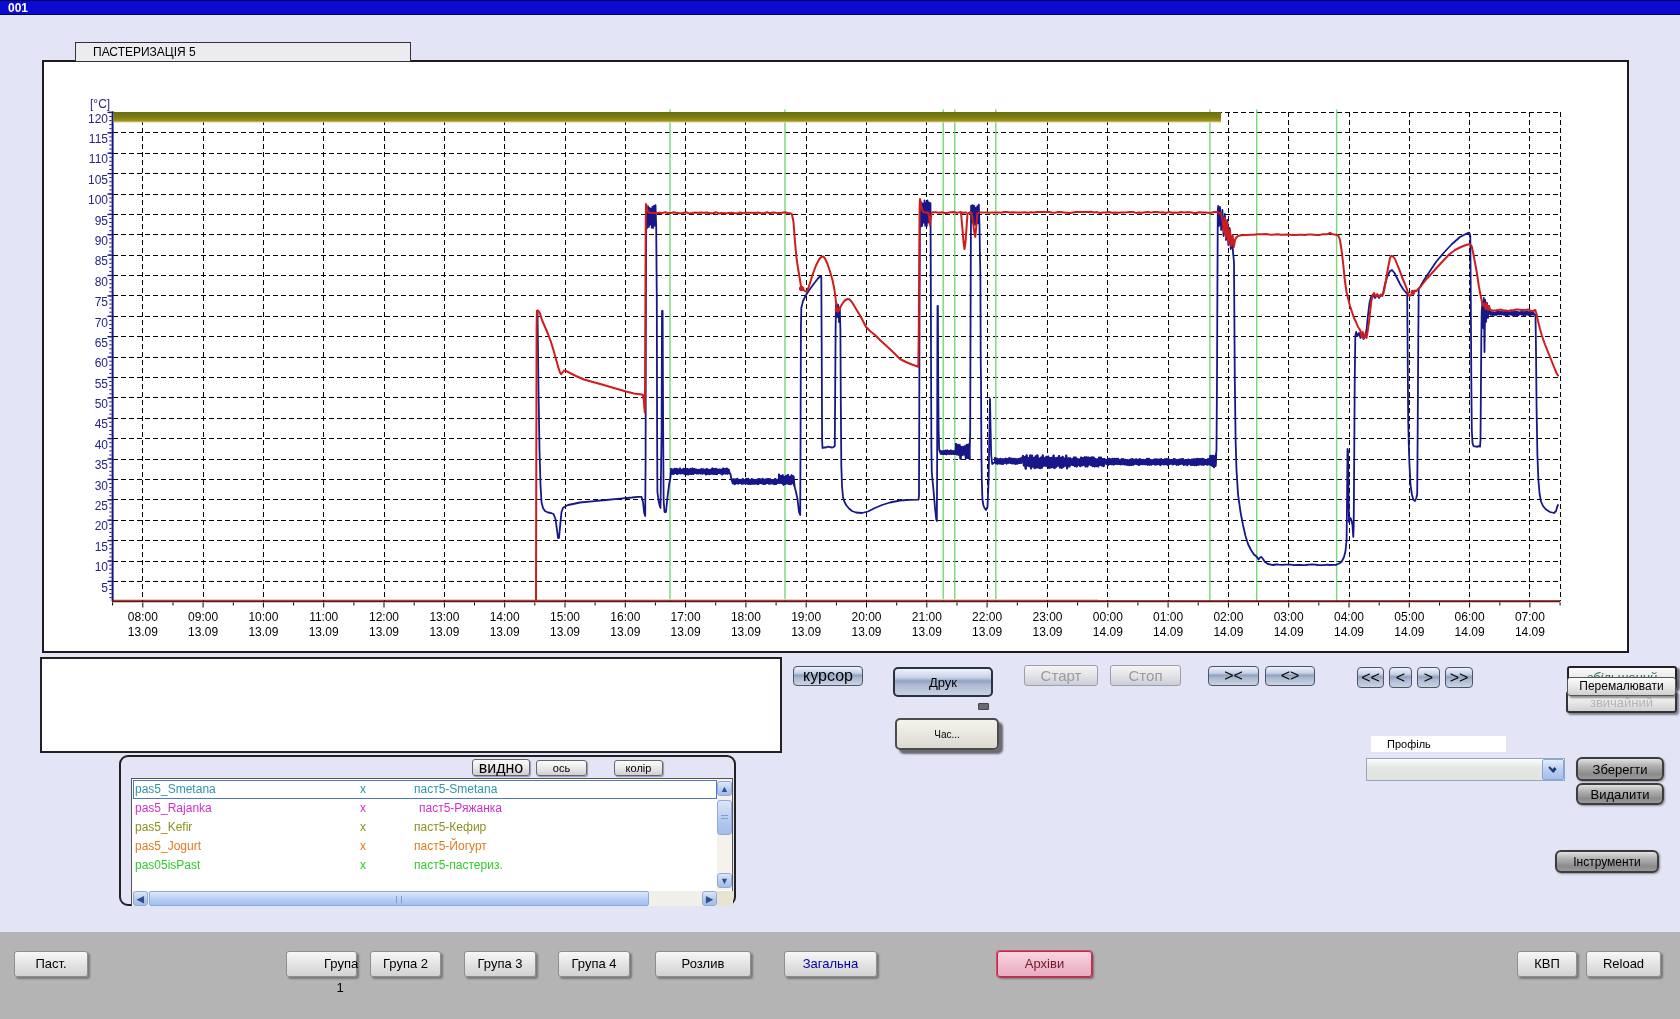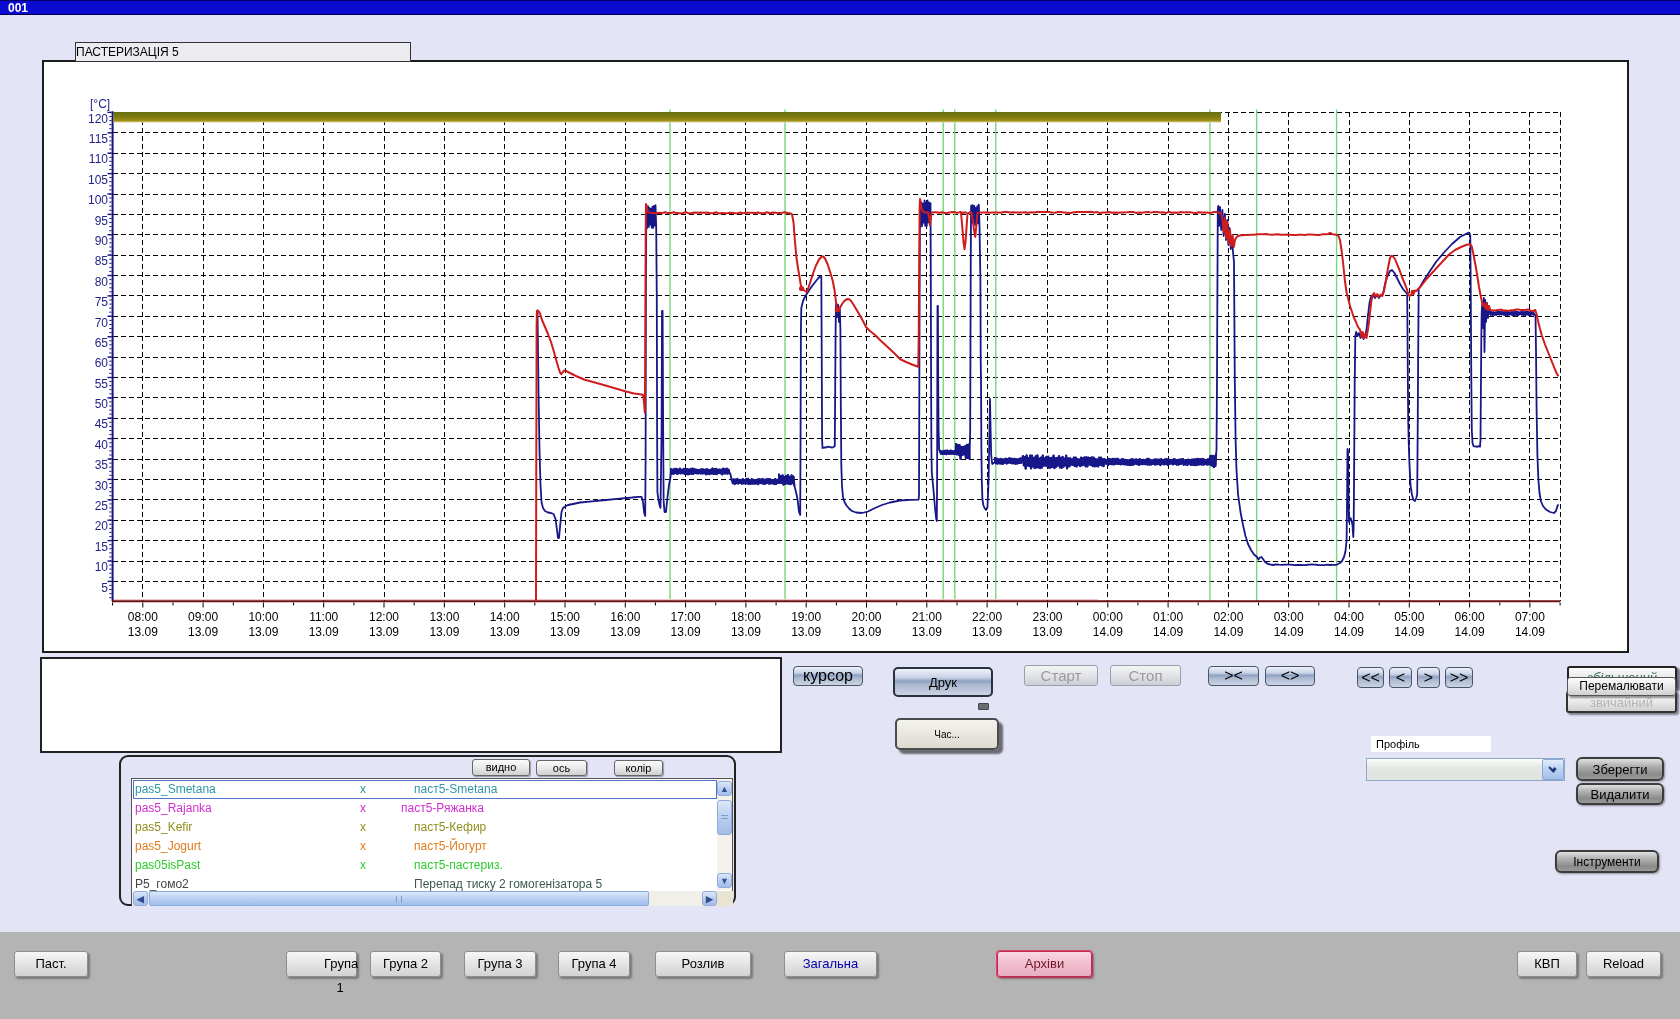--- a/index.html
+++ b/index.html
@@ -370,21 +370,21 @@
       <linearGradient id="ob" x1="0" y1="0" x2="0" y2="1">
         <stop offset="0" stop-color="#68700f"></stop>
         <stop offset="0.5" stop-color="#7d7c12"></stop>
         <stop offset="0.82" stop-color="#a29012"></stop>
         <stop offset="1" stop-color="#d8d2a8"></stop>
       </linearGradient>
     </defs>
 <rect x="113.5" y="112" width="1107.5" height="10.5" fill="url(#ob)"></rect>
 </svg>
 
-<div class="abs" style="left:75px;top:42px;width:336px;height:20px;background:#ececf0;border:1px solid #333;font-size:12px;line-height:19px;padding-left:0;">ПАСТЕРИЗАЦІЯ 5</div>
+<div class="abs" style="left:75px;top:42px;width:336px;height:20px;background:#ececf0;border:1px solid #333;font-size:12px;line-height:19px;padding-left:17px;">ПАСТЕРИЗАЦІЯ 5</div>
 
 <div class="abs" style="left:40px;top:657px;width:742px;height:96px;background:#fff;border:2px solid #222;"></div>
 
 <div class="steel" style="left:793px;top:666px;width:70px;height:20px;line-height:18px;">курсор</div>
 <div class="steel" style="left:893px;top:667px;width:100px;height:30px;line-height:28px;border:2px solid #2a3140;border-radius:5px;font-size:13px;">Друк</div>
 <div class="abs" style="left:978px;top:703px;width:11px;height:7px;background:#6a6a72;border:1px solid #44444c;border-radius:1px;"></div>
 <div class="dis" style="left:1024px;top:665px;width:74px;height:21px;line-height:19px;">Старт</div>
 <div class="dis" style="left:1110px;top:665px;width:71px;height:21px;line-height:19px;">Стоп</div>
 <div class="steel" style="left:1208px;top:666px;width:51px;height:20px;line-height:18px;">&gt;&lt;</div>
 <div class="steel" style="left:1265px;top:666px;width:50px;height:20px;line-height:18px;">&lt;&gt;</div>
@@ -392,66 +392,61 @@
 <div class="steel" style="left:1389px;top:667px;width:23px;height:21px;line-height:19px;">&lt;</div>
 <div class="steel" style="left:1417px;top:667px;width:23px;height:21px;line-height:19px;">&gt;</div>
 <div class="steel" style="left:1445px;top:667px;width:28px;height:21px;line-height:19px;">&gt;&gt;</div>
 
 <div class="sil" style="left:1567px;top:666px;width:110px;height:23px;line-height:20px;border:2px solid #222;color:#2f6b62;font-size:13px;box-shadow:3px 2px 2px rgba(60,60,70,.7);font-style:italic;">збільшений</div>
 <div class="sil" style="left:1566px;top:691px;width:111px;height:22px;line-height:19px;border:2px solid #333;color:#b4b4b4;font-size:13px;box-shadow:2px 2px 2px rgba(60,60,70,.6);">звичайний</div>
 <div class="sil" style="left:1567px;top:677px;width:109px;height:19px;line-height:17px;font-size:12px;border:1px solid #555;box-shadow:2px 2px 2px rgba(60,60,70,.55);">Перемалювати</div>
 
 <div style="position:absolute;left:895px;top:718px;width:104px;height:32px;line-height:30px;border:2px solid #4c4c4c;font-size:10px;border-radius:5px;text-align:center;background:linear-gradient(180deg,#f4f3ee,#dcdad0);box-shadow:4px 4px 2px rgba(75,75,80,.8);">Час...</div>
 
-<div class="abs" style="left:1371px;top:736px;width:120px;height:16px;background:#fff;font-size:11px;line-height:16px;padding-left:5px;">Профіль</div>
+<div class="abs" style="left:1371px;top:736px;width:135px;height:16px;background:#fff;font-size:11px;line-height:16px;padding-left:16px;">Профіль</div>
 <div class="abs" style="left:1366px;top:758px;width:199px;height:23px;background:linear-gradient(180deg,#fdfdfd,#e4e8e2 40%,#e0e4de);border:1px solid #8fa8c8;">
   <div class="abs" style="right:0px;top:0px;width:22px;height:21px;background:linear-gradient(180deg,#e4edfb,#bcd0f2 50%,#a2c0ec);border:1px solid #8aa6d6;border-radius:2px;">
     <div style="position:absolute;left:6px;top:5px;width:7px;height:7px;border-right:3px solid #1e3c78;border-bottom:3px solid #1e3c78;transform:rotate(45deg) scale(1,.7);"></div>
   </div>
 </div>
 <div class="drk" style="left:1576px;top:757px;width:88px;height:24px;line-height:21px;">Зберегти</div>
 <div class="drk" style="left:1576px;top:783px;width:88px;height:22px;line-height:19px;">Видалити</div>
 <div class="drk" style="left:1555px;top:850px;width:104px;height:23px;line-height:20px;font-size:12px;">Інструменти</div>
 
 <div class="abs" style="left:119px;top:755px;width:617px;height:151px;border:2px solid #222;border-radius:9px;"></div>
-<div class="sil" style="left:472px;top:759px;width:58px;height:17px;line-height:15px;font-size:11px;border:1px solid #666;box-shadow:1px 1px 1px rgba(80,80,90,.5);">видно</div>
+<div class="sil" style="left:472px;top:759px;width:58px;height:17px;line-height:15px;font-size:16px;border:1px solid #666;box-shadow:1px 1px 1px rgba(80,80,90,.5);">видно</div>
 <div class="sil" style="left:536px;top:760px;width:51px;height:16px;line-height:14px;font-size:11px;border:1px solid #666;box-shadow:1px 1px 1px rgba(80,80,90,.5);">ось</div>
 <div class="sil" style="left:614px;top:760px;width:49px;height:16px;line-height:14px;font-size:11px;border:1px solid #666;box-shadow:1px 1px 1px rgba(80,80,90,.5);">колір</div>
 
 <div class="abs" style="left:131px;top:778px;width:602px;height:127px;background:#fff;border:1px solid #555;"></div>
 <div class="abs" style="left:133px;top:780px;width:584px;height:111px;overflow:hidden;font-size:12px;">
 <div style="position:relative;height:19px;line-height:19px;outline:1px solid #4f74c8;outline-offset:-1px;">
       <span style="position:absolute;left:2px;color:#2f96a8">pas5_Smetana</span>
       <span style="position:absolute;left:227px;color:#2f96a8">x</span>
       <span style="position:absolute;left:281px;color:#2f96a8">паст5-Smetana</span>
     </div>
 <div style="position:relative;height:19px;line-height:19px;padding-left:28px;">
       <span style="position:absolute;left:2px;color:#d12fd1">pas5_Rajanka</span>
       <span style="position:absolute;left:227px;color:#d12fd1">x</span>
-      <span style="position:absolute;left:268px;color:#d12fd1">паст5-Ряжанка</span>
+      <span style="position:absolute;left:286px;color:#d12fd1">паст5-Ряжанка</span>
     </div>
 <div style="position:relative;height:19px;line-height:19px;">
       <span style="position:absolute;left:2px;color:#8f8f1f">pas5_Kefir</span>
       <span style="position:absolute;left:227px;color:#8f8f1f">x</span>
       <span style="position:absolute;left:281px;color:#8f8f1f">паст5-Кефир</span>
     </div>
 <div style="position:relative;height:19px;line-height:19px;">
       <span style="position:absolute;left:2px;color:#e07c1e">pas5_Jogurt</span>
       <span style="position:absolute;left:227px;color:#e07c1e">x</span>
       <span style="position:absolute;left:281px;color:#e07c1e">паст5-Йогурт</span>
     </div>
 <div style="position:relative;height:19px;line-height:19px;">
       <span style="position:absolute;left:2px;color:#2ecc2e">pas05isPast</span>
       <span style="position:absolute;left:227px;color:#2ecc2e">x</span>
       <span style="position:absolute;left:281px;color:#2ecc2e">паст5-пастериз.</span>
-    </div>
-<div style="position:relative;height:19px;line-height:19px;">
-      <span style="position:absolute;left:2px;color:#444">P5_гомо2</span>
-      <span style="position:absolute;left:227px;color:#3c5a4c"></span>
-      <span style="position:absolute;left:281px;color:#3c5a4c">Перепад тиску 2 гомогенізатора 5</span>
     </div>
 </div>
 
 <div class="abs" style="left:717px;top:779px;width:15px;height:111px;background:#f4f2ea;">
   <div class="sb" style="left:0;top:2px;width:15px;height:15px;font-size:9px;line-height:14px;font-weight:bold;">▲</div>
   <div class="sb" style="left:0;top:94px;width:15px;height:15px;font-size:9px;line-height:14px;font-weight:bold;">▼</div>
   <div class="sb" style="left:0;top:21px;width:15px;height:35px;">
       <div style="margin:14px 3px 0;border-top:1px solid #7f9cd0;border-bottom:1px solid #7f9cd0;height:4px;"></div>
     </div>
 </div>

